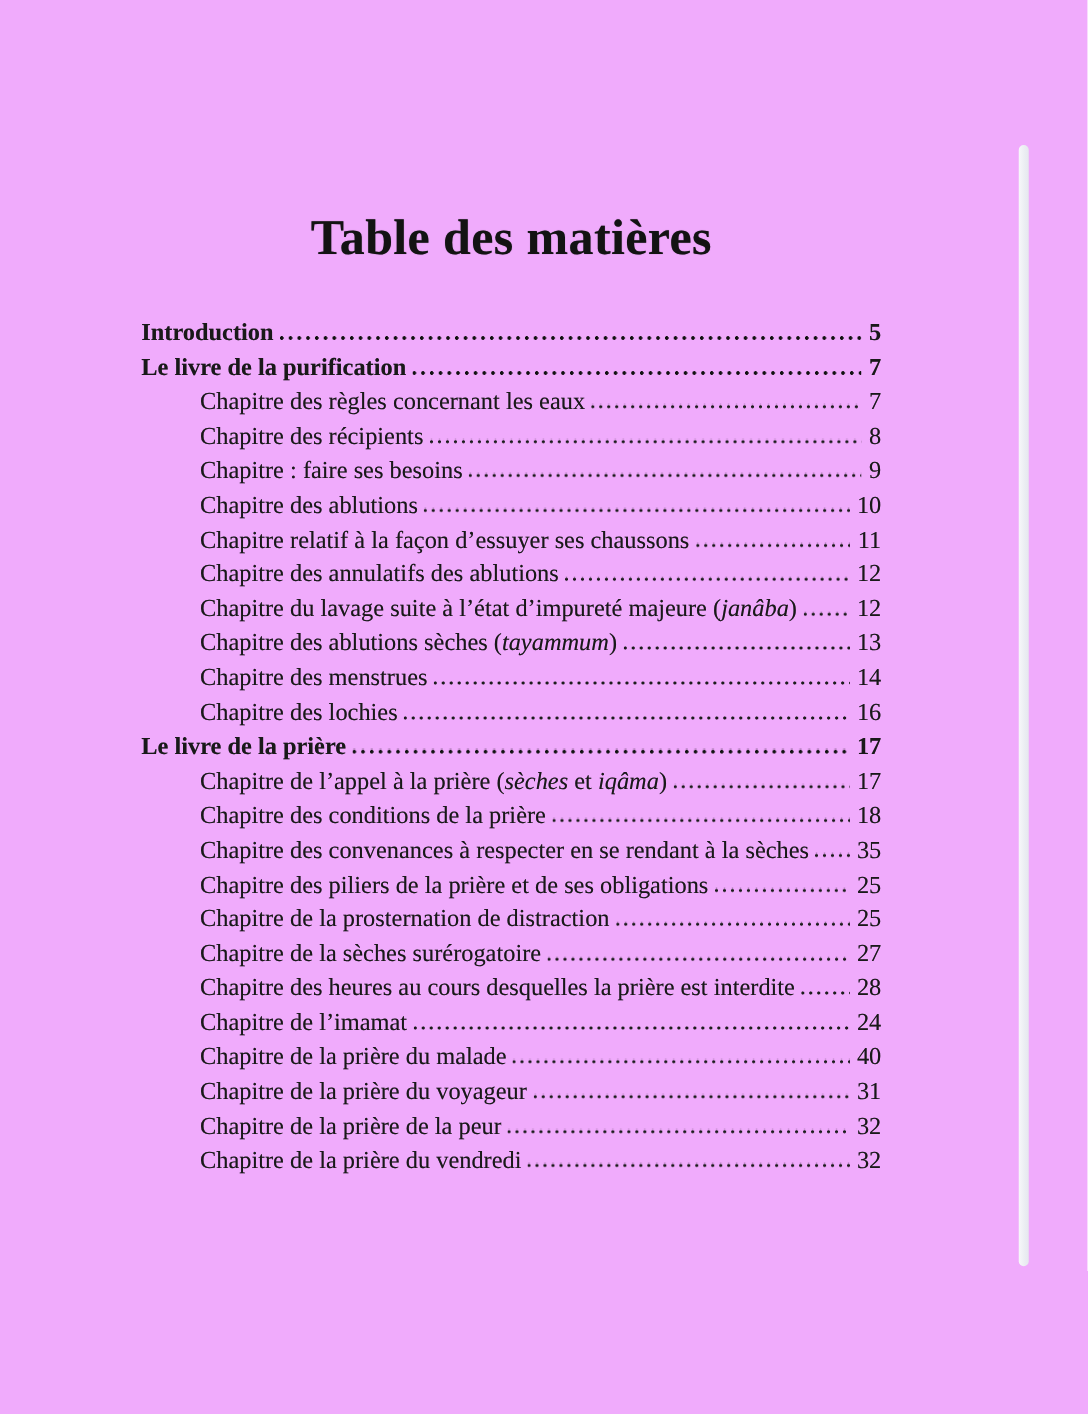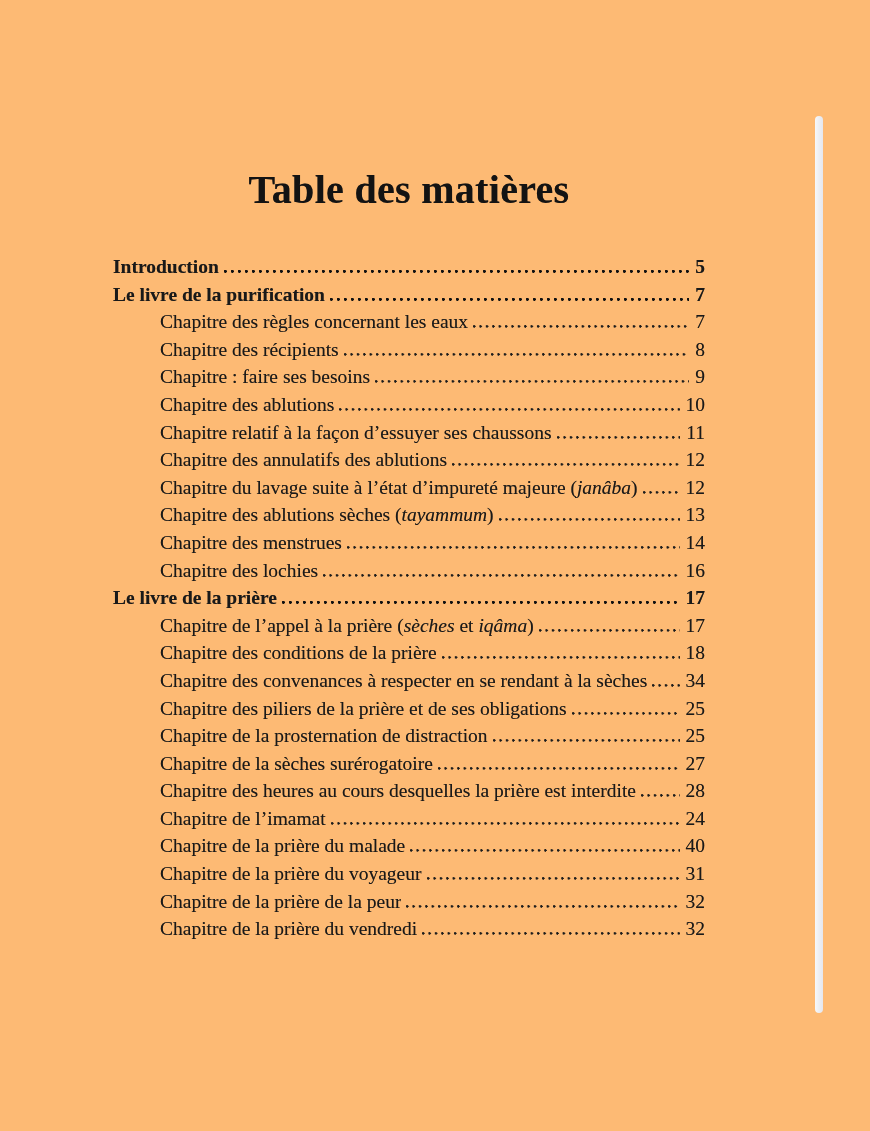--- a/index.html
+++ b/index.html
@@ -1,20 +1,20 @@
 <!DOCTYPE html>
 <html><head>
 <meta charset="utf-8">
 <style>
   html, body { margin: 0; padding: 0; background: #ffffff; }
   .screen {
     position: relative;
     width: 870px;
     height: 1131px;
-    background: #fdba74;
+    background: #f0abfc;
     overflow: hidden;
     font-family: "Liberation Serif", serif;
     color: #191919;
   }
   .toc {
     position: absolute;
     left: 113px;
     top: 168px;
     width: 592px;
   }
@@ -147,21 +147,21 @@
           <span class="num">17</span>
         </div>
         <div class="row lvl1">
           <span class="label"><span>Chapitre des conditions de la prière</span></span>
           <span class="dots"></span>
           <span class="num">18</span>
         </div>
         <div class="row lvl1">
           <span class="label"><span>Chapitre des convenances à respecter en se rendant à la sèches</span></span>
           <span class="dots"></span>
-          <span class="num">34</span>
+          <span class="num">35</span>
         </div>
         <div class="row lvl1">
           <span class="label"><span>Chapitre des piliers de la prière et de ses obligations</span></span>
           <span class="dots"></span>
           <span class="num">25</span>
         </div>
         <div class="row lvl1">
           <span class="label"><span>Chapitre de la prosternation de distraction</span></span>
           <span class="dots"></span>
           <span class="num">25</span>

